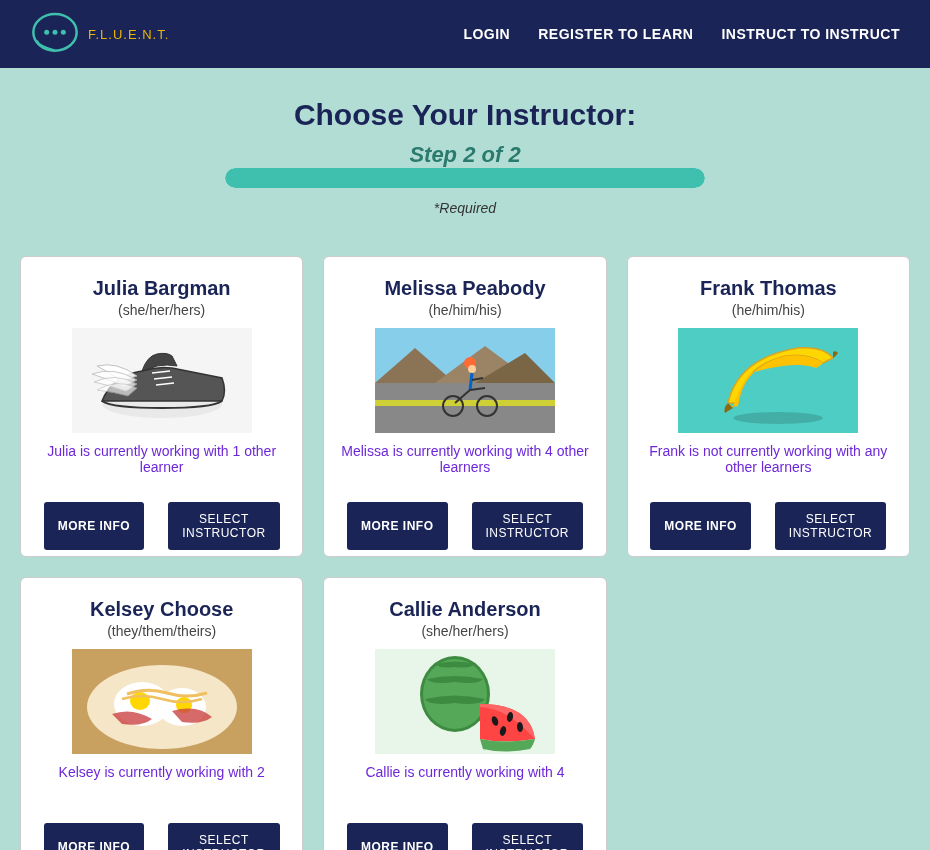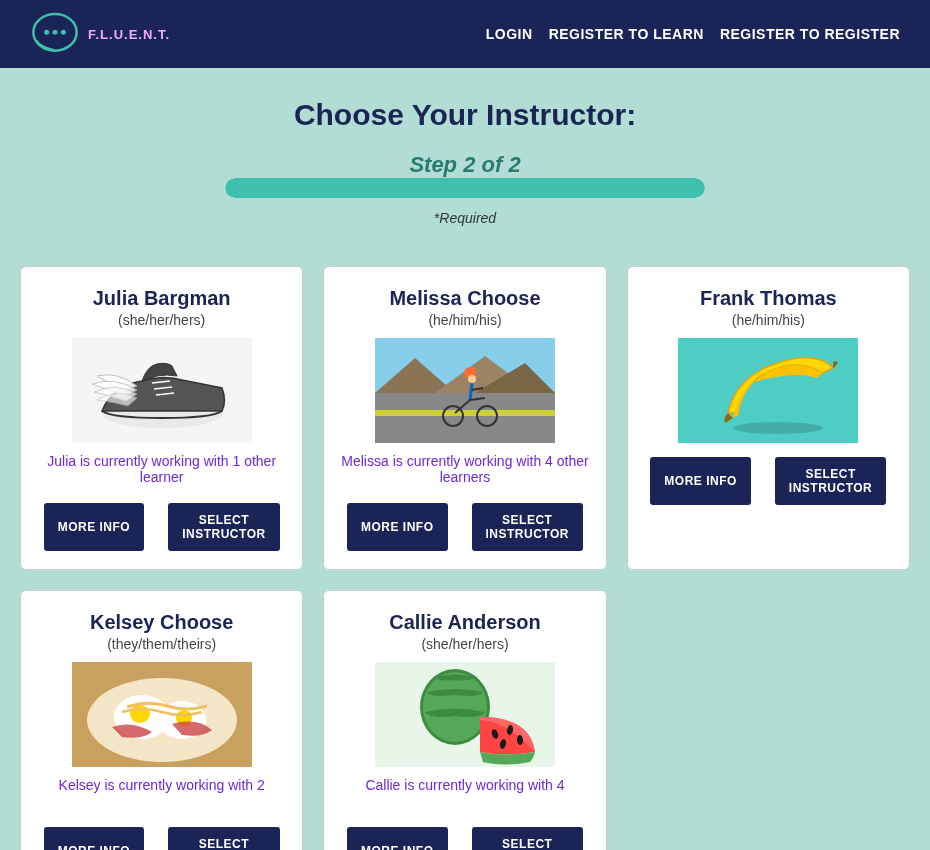--- a/index.html
+++ b/index.html
@@ -22,21 +22,21 @@
       display: flex;
       align-items: center;
       gap: 8px;
     }
     .logo-icon {
       width: 50px;
       height: 50px;
     }
     .nav-links {
       display: flex;
-      gap: 16px;
+      gap: 28px;
       align-items: center;
     }
     .nav-link {
       color: #ffffff;
       font-size: 14px;
       font-weight: 600;
       letter-spacing: 0.5px;
       cursor: pointer;
       text-decoration: none;
     }
@@ -45,21 +45,21 @@
     main {
       padding: 30px 20px;
       display: flex;
       flex-direction: column;
       align-items: center;
     }
     .page-title {
       font-size: 30px;
       font-weight: bold;
       color: #1a2456;
-      margin-bottom: 20px;
+      margin-bottom: 10px;
       text-align: center;
     }
     .step-label {
       font-size: 22px;
       font-style: italic;
       color: #2a7a6e;
       text-align: center;
       font-weight: bold;
     }
     .progress-bar-container {
@@ -88,21 +88,21 @@
       grid-template-columns: repeat(3, 1fr);
       gap: 20px;
       max-width: 900px;
       width: 100%;
     }
 
     .instructor-card {
       background: #ffffff;
       border: 1px solid #ccc;
       border-radius: 6px;
-      padding: 20px 15px 18px;
+      padding: 20px 15px 6px;
       display: flex;
       flex-direction: column;
       align-items: center;
       gap: 10px;
     }
     .instructor-name {
       font-size: 20px;
       font-weight: bold;
       color: #1a2456;
       text-align: center;
@@ -115,40 +115,40 @@
     }
     .instructor-status {
       font-size: 14px;
       color: #6d28d9;
       text-align: center;
       min-height: 36px;
     }
     .card-buttons {
       display: flex;
       gap: 24px;
-      margin-top: 4px;
+      margin-top: 13px;
     }
     .btn-more-info {
       background-color: #1a2456;
       color: #ffffff;
       border: none;
       padding: 10px 14px;
       font-size: 12px;
       font-weight: bold;
       cursor: pointer;
       border-radius: 3px;
       letter-spacing: 0.5px;
     }
     .btn-select {
       background-color: #1a2456;
       color: #ffffff;
       border: none;
       padding: 10px 14px;
       font-size: 12px;
-      font-weight: bold;
+      font-weight: normal;
       cursor: pointer;
       border-radius: 3px;
       letter-spacing: 0.5px;
       text-align: center;
     }
 
     
     .img-shoe {
       background: #f5f5f5;
       display: flex;
@@ -198,26 +198,26 @@
 
 <header>
   <div class="logo-area">
     <svg class="logo-icon" viewBox="0 0 60 60" xmlns="http://www.w3.org/2000/svg">
       <ellipse cx="30" cy="28" rx="26" ry="22" fill="none" stroke="#3fbfad" stroke-width="3"></ellipse>
       <circle cx="20" cy="28" r="3" fill="#3fbfad"></circle>
       <circle cx="30" cy="28" r="3" fill="#3fbfad"></circle>
       <circle cx="40" cy="28" r="3" fill="#3fbfad"></circle>
       <path d="M 30 50 Q 10 45 8 38" stroke="#3fbfad" stroke-width="3" fill="none"></path>
     </svg>
-    <span style="color:#f0abfc; font-size:13px; font-weight:bold; letter-spacing:1px;">F.L.U.E.N.T.</span>
+    <span style="color:#eab308; font-size:13px; font-weight:normal; letter-spacing:1px;">F.L.U.E.N.T.</span>
   </div>
   <nav class="nav-links">
     <a class="nav-link">LOGIN</a>
     <a class="nav-link">REGISTER TO LEARN</a>
-    <a class="nav-link">REGISTER TO REGISTER</a>
+    <a class="nav-link">INSTRUCT TO INSTRUCT</a>
   </nav>
 </header>
 
 <main>
   <h1 class="page-title">Choose Your Instructor:</h1>
   <div class="step-label">Step 2 of 2</div>
 
   <div class="progress-bar-container">
     <div class="progress-bar-fill" style="width:100%"></div>
   </div>
@@ -249,21 +249,21 @@
         </svg>
       </div>
       <div class="instructor-status">Julia is currently working with 1 other learner</div>
       <div class="card-buttons">
         <button class="btn-more-info">MORE INFO</button>
         <button class="btn-select">SELECT<br>INSTRUCTOR</button>
       </div>
     </div>
 
     <div class="instructor-card">
-      <div class="instructor-name">Melissa Choose</div>
+      <div class="instructor-name">Melissa Peabody</div>
       <div class="instructor-pronouns">(he/him/his)</div>
       <div class="img-cyclist">
         <svg width="180" height="105" viewBox="0 0 180 105" xmlns="http://www.w3.org/2000/svg">
 
           <rect width="180" height="55" fill="#87CEEB"></rect>
 
           <polygon points="0,55 40,20 80,55" fill="#8B7355"></polygon>
           <polygon points="60,55 110,18 160,55" fill="#9B8365"></polygon>
           <polygon points="100,55 150,25 180,55" fill="#7a6545"></polygon>
 
@@ -297,20 +297,21 @@
 
           <path d="M 50 75 Q 60 30 120 20 Q 145 18 155 30 Q 150 32 145 35 Q 130 25 108 28 Q 65 38 60 75 Z" fill="#FFD700" stroke="#DAA520" stroke-width="1.5"></path>
           <path d="M 50 75 Q 55 80 60 78 Q 65 38 108 28 Q 130 25 145 35 Q 142 38 138 40 Q 118 32 72 45 Q 58 65 55 80 Z" fill="#FFC200"></path>
 
           <path d="M 50 75 Q 45 80 47 85 Q 50 83 55 80 Z" fill="#8B6914"></path>
           <path d="M 155 30 Q 158 28 160 25 Q 158 22 155 24 Z" fill="#8B6914"></path>
 
           <ellipse cx="100" cy="90" rx="45" ry="6" fill="rgba(0,0,0,0.15)"></ellipse>
         </svg>
       </div>
+      <div class="instructor-status">Frank is not currently working with any other learners</div>
       <div class="card-buttons">
         <button class="btn-more-info">MORE INFO</button>
         <button class="btn-select">SELECT<br>INSTRUCTOR</button>
       </div>
     </div>
 
     <div class="instructor-card">
       <div class="instructor-name">Kelsey Choose</div>
       <div class="instructor-pronouns">(they/them/theirs)</div>
       <div class="img-food">

